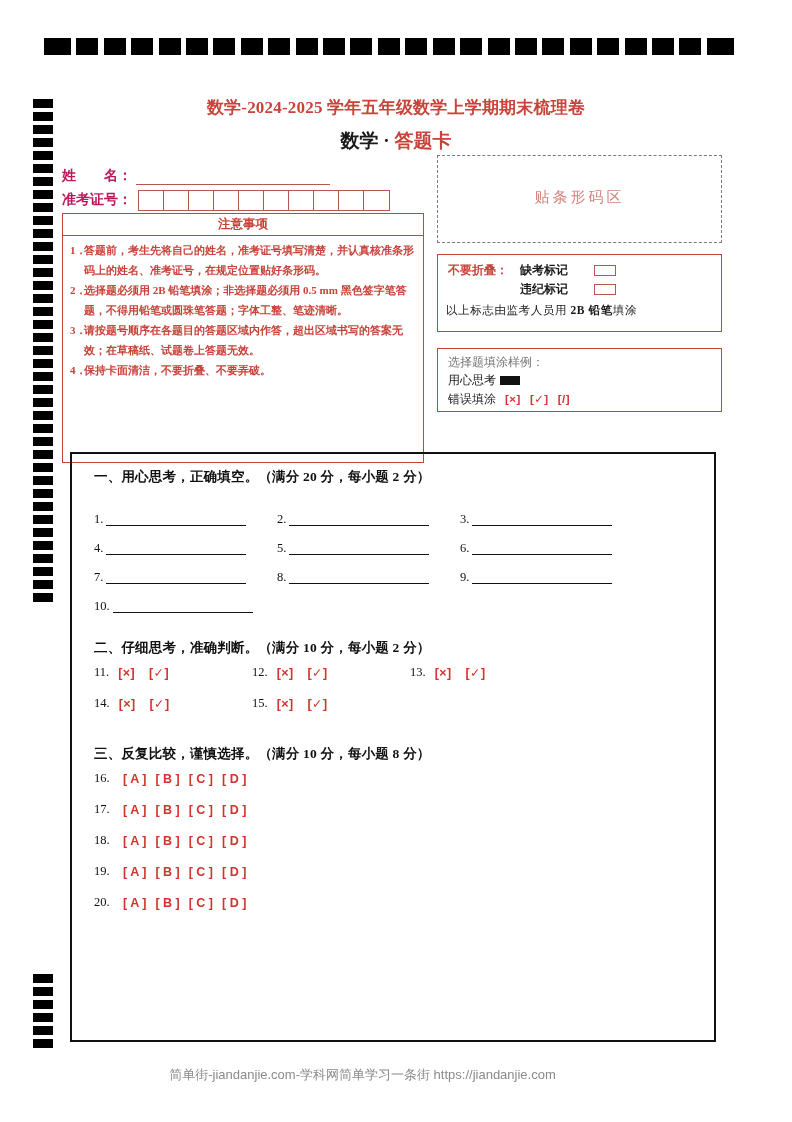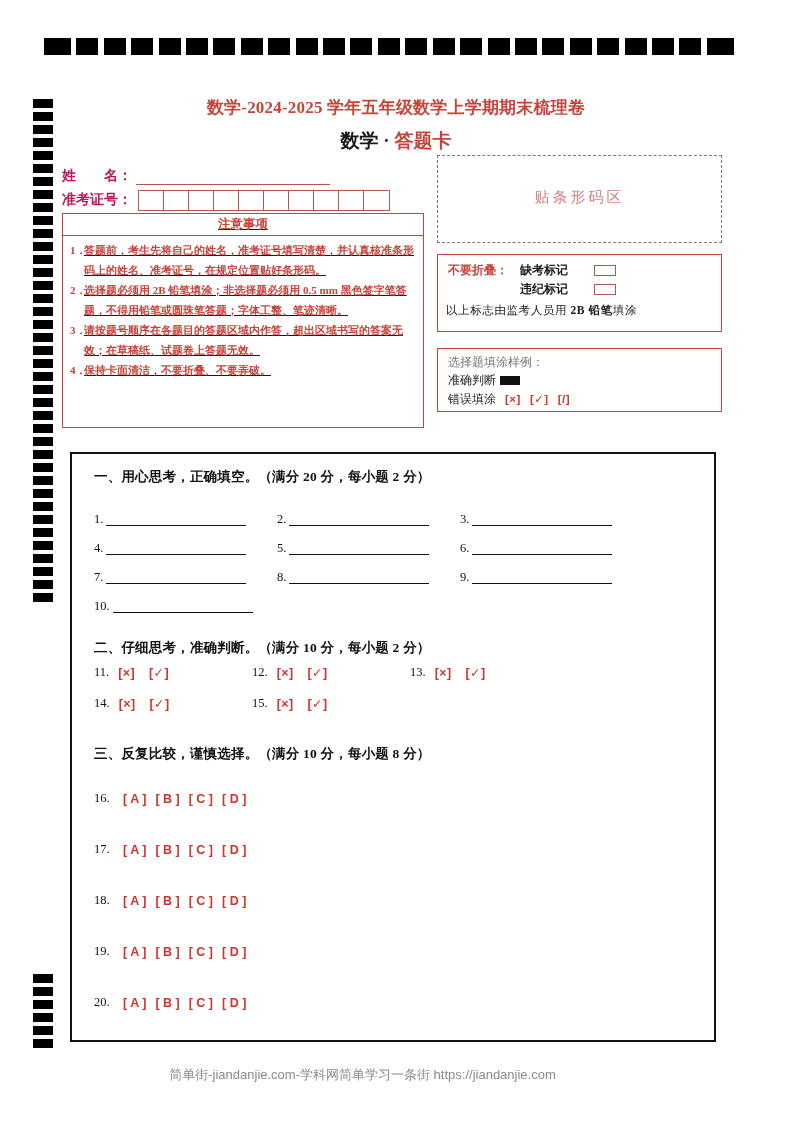--- a/index.html
+++ b/index.html
@@ -160,24 +160,23 @@
     color: #d4837e;
     letter-spacing: 3px;
   }
 
   
   .notice-box {
     position: absolute;
     left: 62px;
     top: 213px;
     width: 362px;
-    height: 215px;
+    height: 250px;
     border: 1.3px solid #c8433a;
     box-sizing: border-box;
-    text-decoration: underline;
   }
   .notice-head {
     height: 21px;
     border-bottom: 1.3px solid #c8433a;
     text-align: center;
     font-family: "Liberation Serif", "DejaVu Serif", serif;
     font-weight: bold;
     font-size: 12.5px;
     color: #c8433a;
     line-height: 21px;
@@ -358,21 +357,20 @@
     margin-right: 14px;
     letter-spacing: 0.4px;
     white-space: pre;
   }
 
   .choice-block { margin-top: 26px; }
   .choice-row {
     display: flex;
     align-items: center;
     height: 31px;
-    margin-top: 20px;
   }
   .choice-num {
     font-family: "Liberation Serif", "DejaVu Serif", serif;
     font-size: 12.5px;
     color: #111;
     margin-right: 7px;
     width: 22px;
   }
   .choice-opt {
     font-family: "Liberation Sans", "DejaVu Sans", sans-serif;
@@ -532,21 +530,21 @@
       <span class="forbid-chk"></span>
     </div>
     <div class="forbid-note">
       <span>以上标志由监考人员用 </span><b>2B 铅笔</b><span>填涂</span>
     </div>
   </div>
 
   <div class="sample-box">
     <div class="sample-title">选择题填涂样例：</div>
     <div class="sample-line">
-      <span>准确判断</span>
+      <span>用心思考</span>
       <span class="fill-correct"></span>
     </div>
     <div class="sample-line">
       <span>错误填涂</span>
       <span class="fill-wrong">[×]</span>
       <span class="fill-wrong">[✓]</span>
       <span class="fill-wrong">[/]</span>
     </div>
   </div>
 

